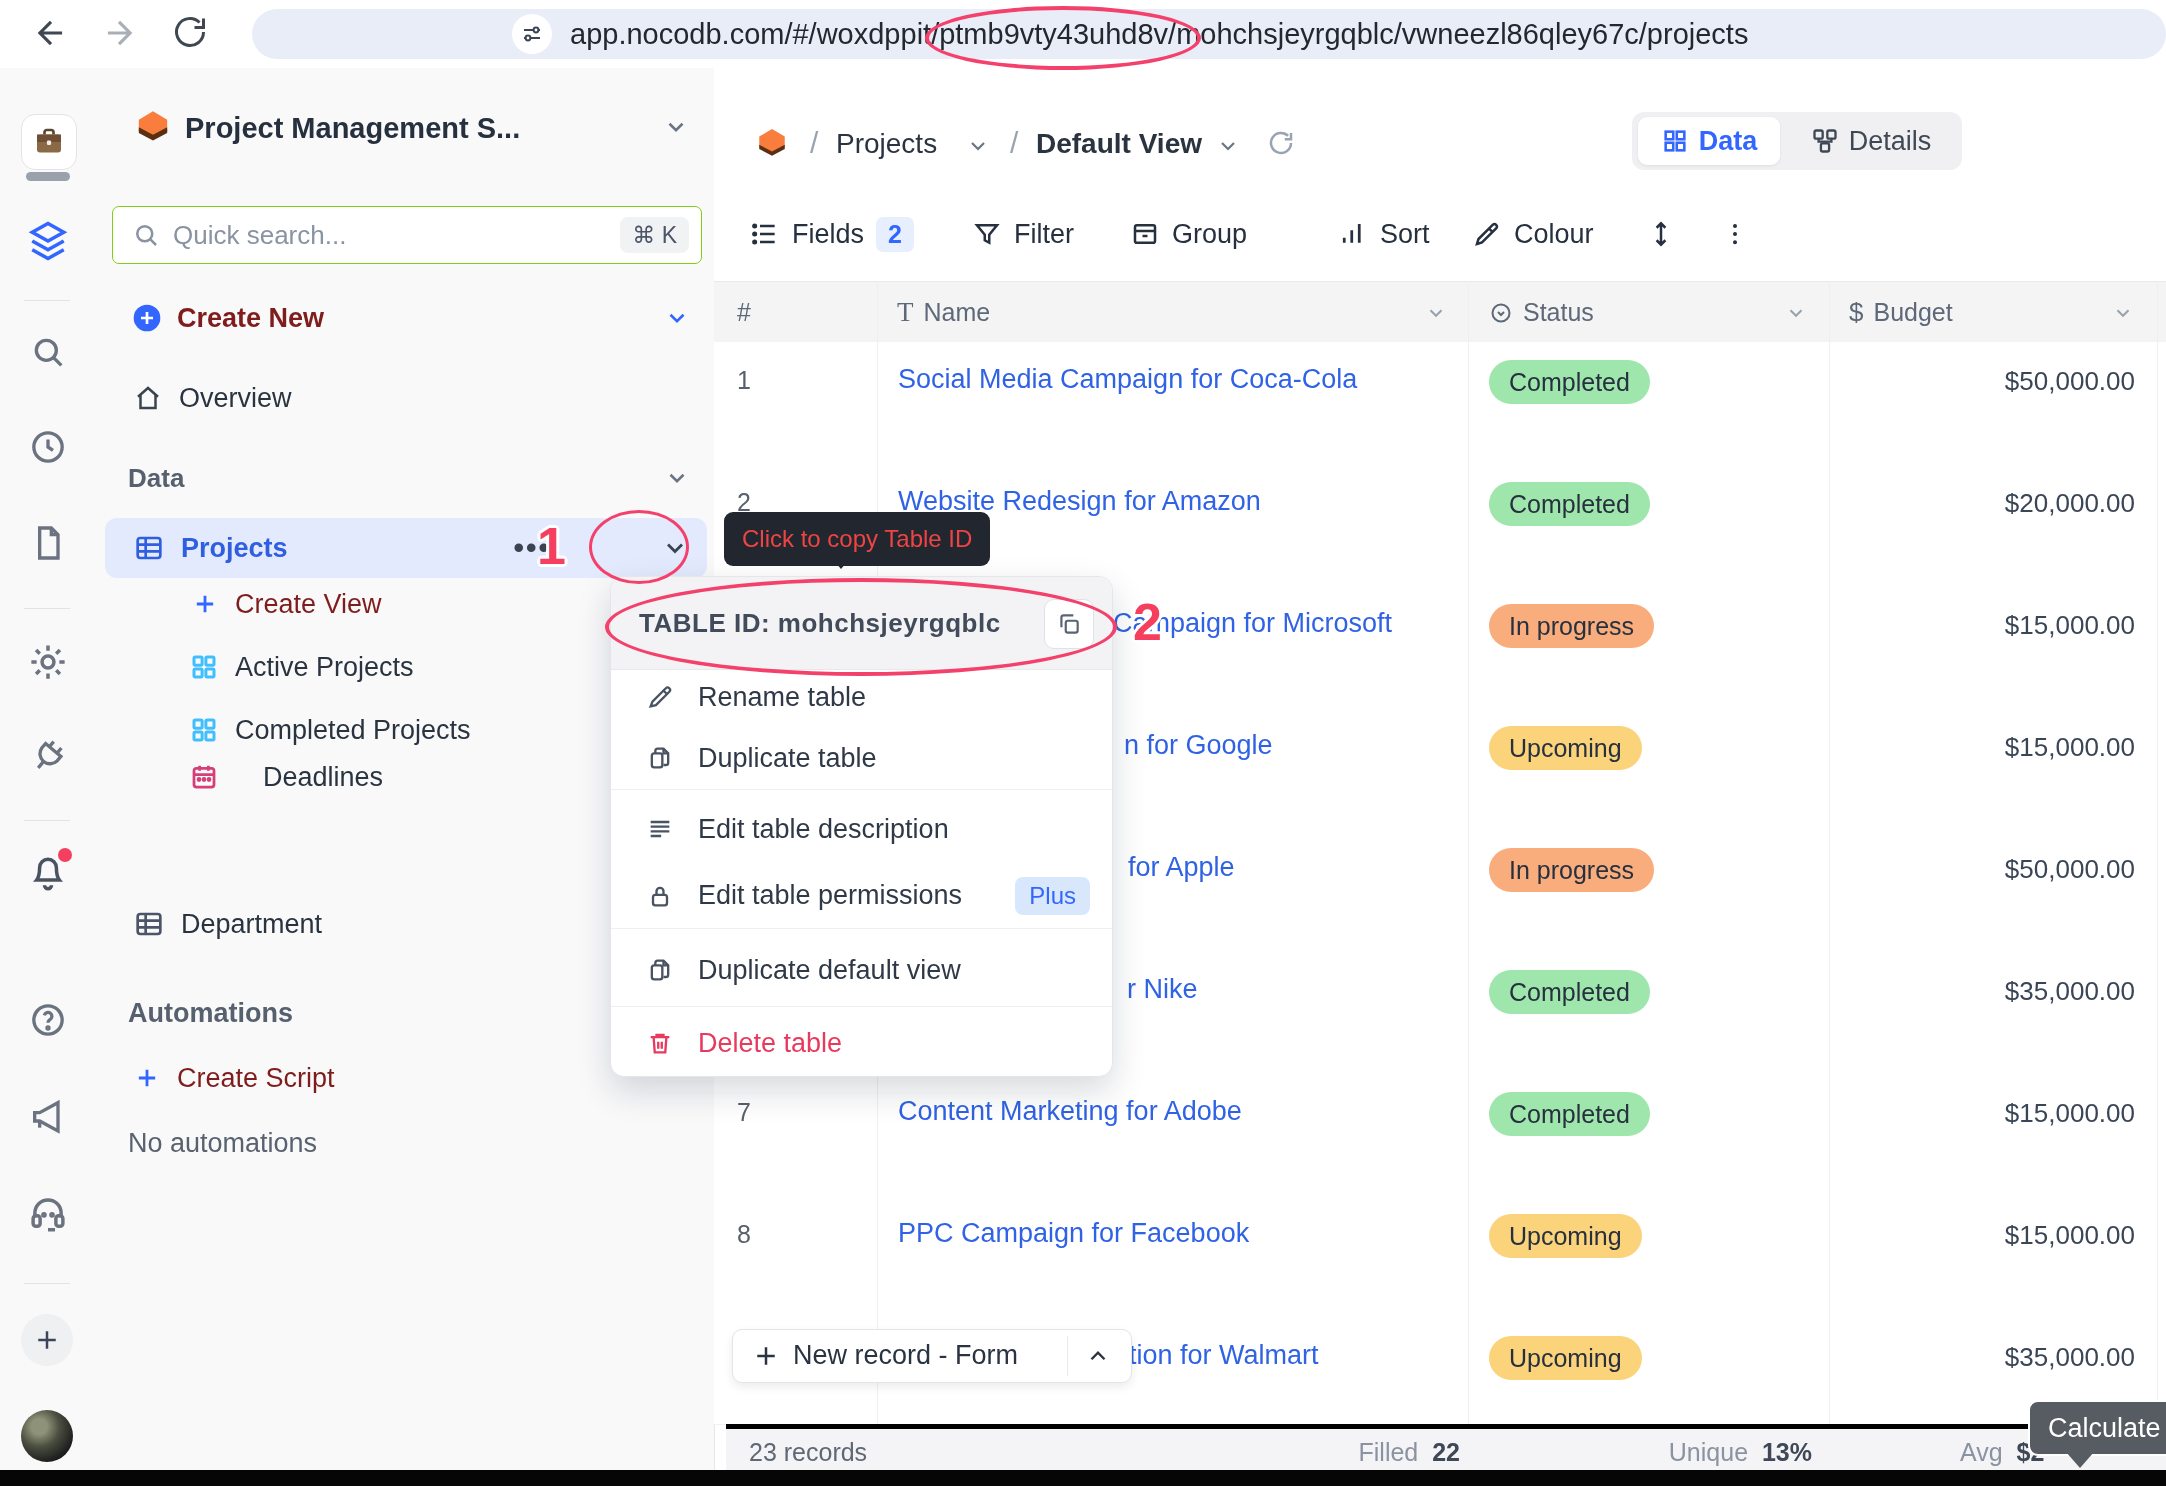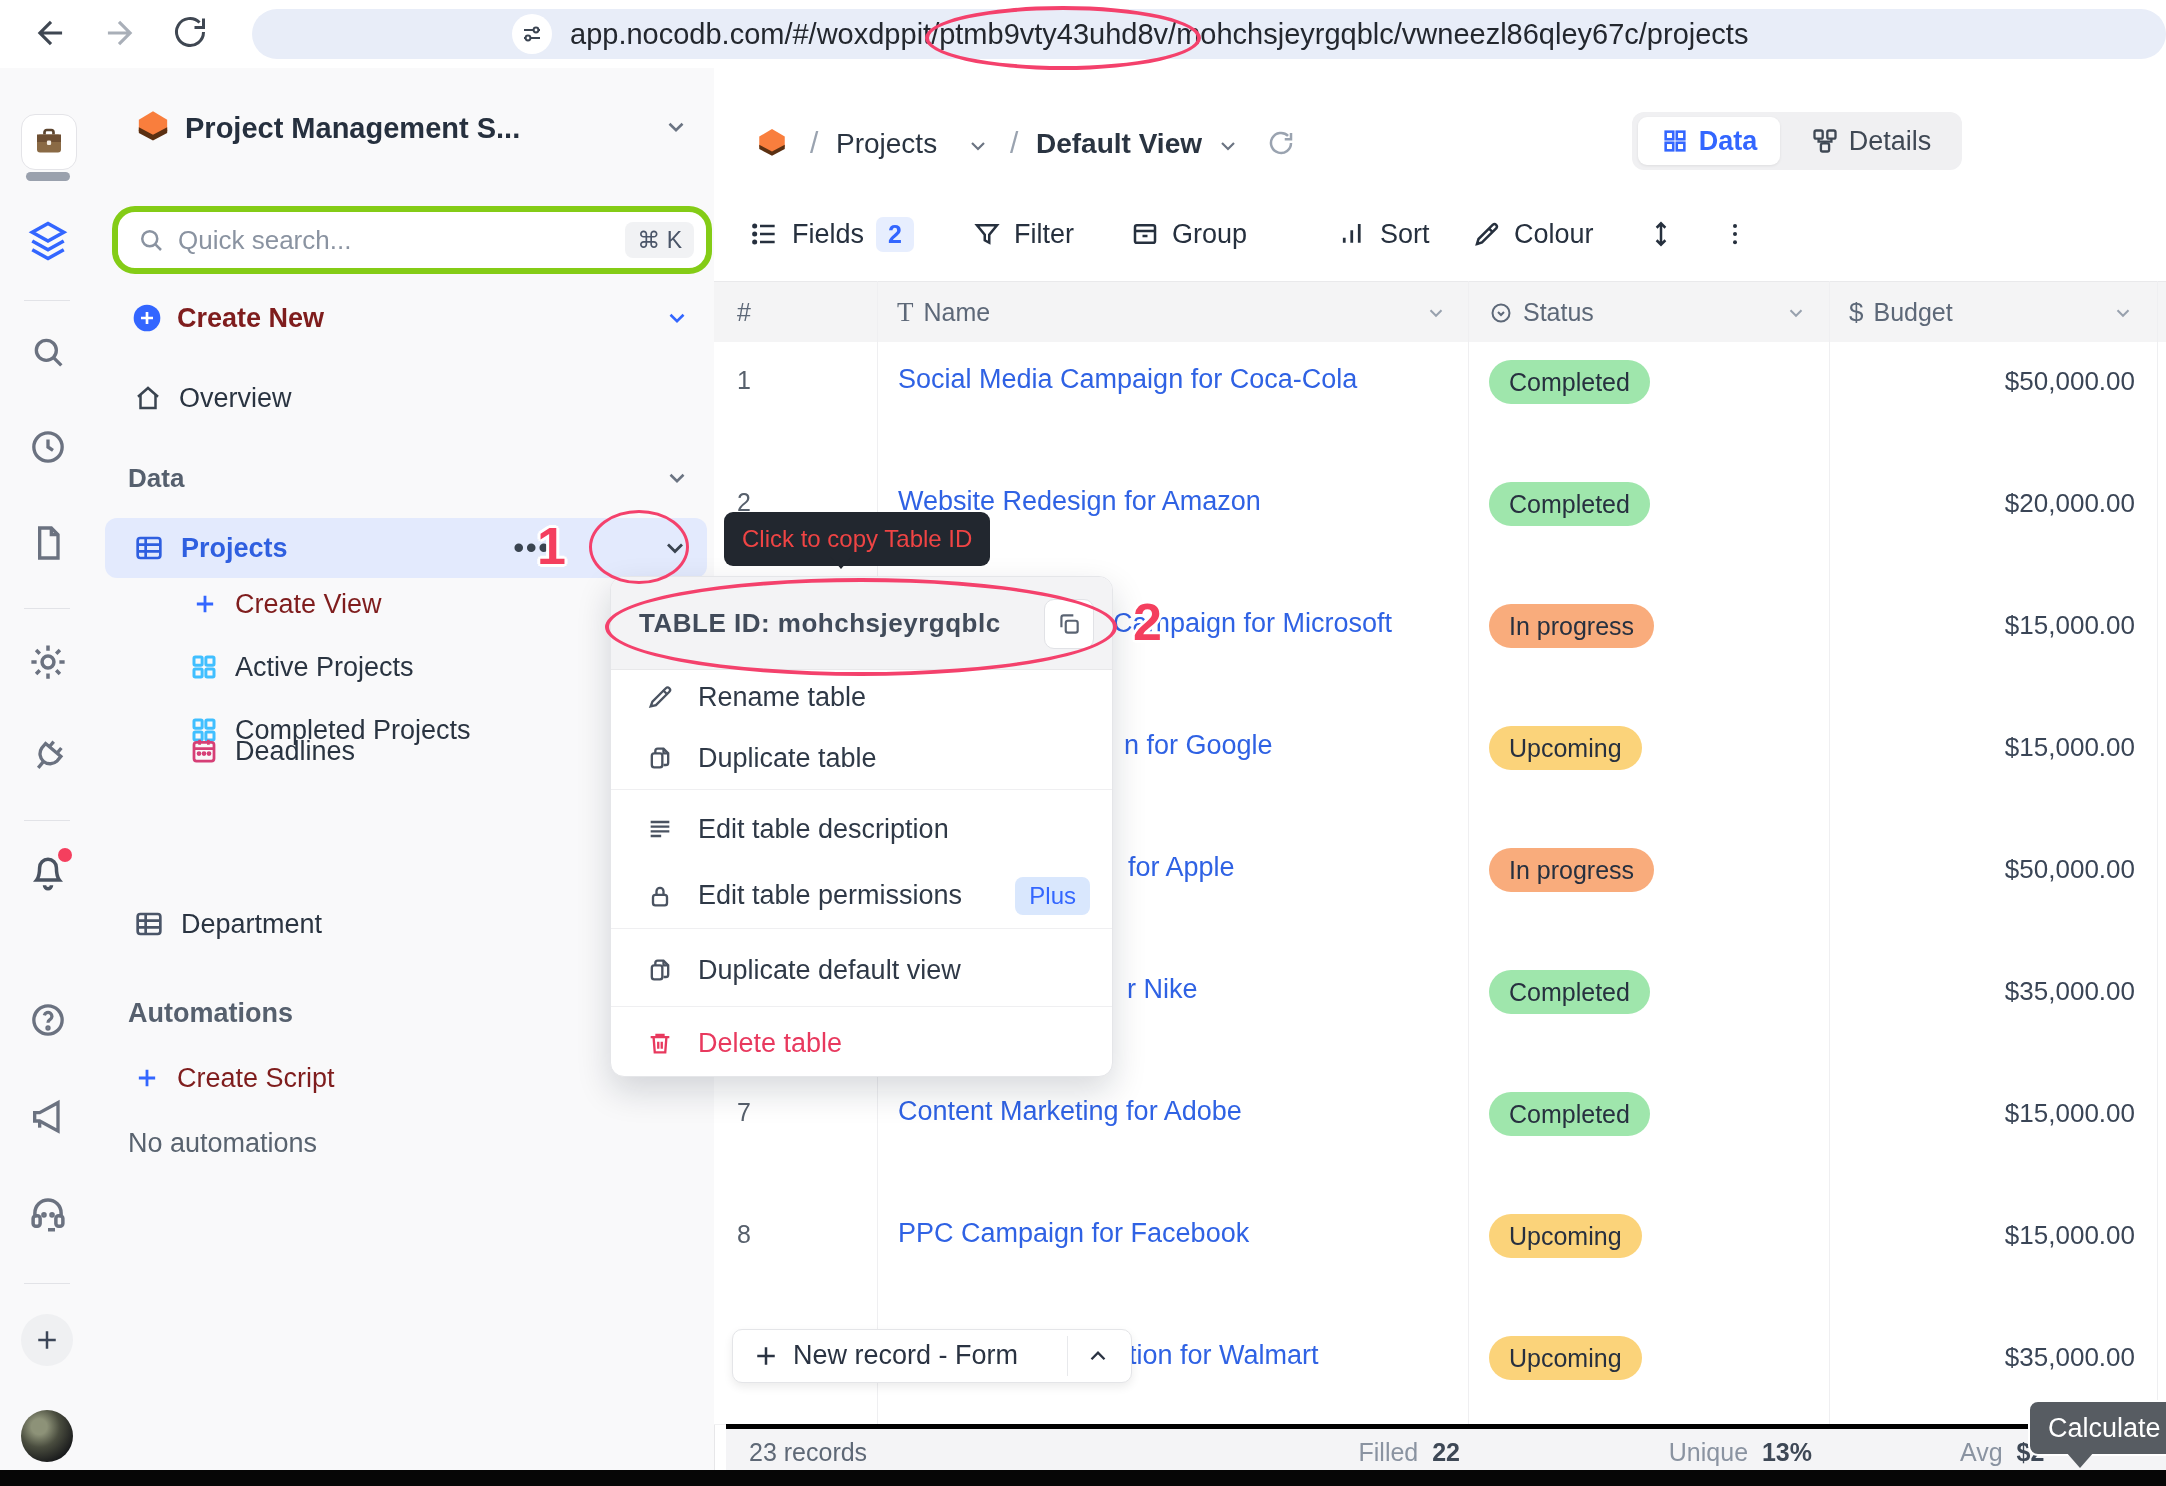--- a/index.html
+++ b/index.html
@@ -22,21 +22,21 @@
           display:flex;align-items:center;justify-content:center;}
   .wsbar{left:26px;top:104px;width:44px;height:9px;border-radius:5px;background:#9AA1AD;}
   .plusbtn{left:21px;top:1246px;width:52px;height:52px;border-radius:50%;background:#EFF0F2;color:#3C4658;
            display:flex;align-items:center;justify-content:center;}
   .avatar{left:21px;top:1342px;width:52px;height:52px;border-radius:50%;
           background:radial-gradient(circle at 35% 32%,#8d9278 0 16%,#4a4d3f 42%,#17181a 78%);}
   .reddot{position:absolute;right:-3px;top:-4px;width:14px;height:14px;border-radius:50%;background:#F43F5E;}
   
   .sidebar{left:95px;top:68px;width:619px;height:1402px;background:#F9F9FA;border-right:1px solid #E7E7E9;}
   .sb-title{left:90px;top:44px;font-size:29px;font-weight:bold;color:#26303E;white-space:nowrap;}
-  .searchbox{left:17px;top:138px;width:588px;height:56px;background:#fff;border:6px solid #84cc16;border-radius:23px;}
+  .searchbox{left:17px;top:138px;width:588px;height:56px;background:#fff;border:1px solid #84cc16;border-radius:7px;}
   .search-ph{left:60px;top:0;height:56px;line-height:56px;font-size:26px;color:#8A93A1;}
   .kbd{right:12px;top:10px;height:36px;padding:0 12px;background:#F1F2F4;border-radius:8px;
        font-size:23px;color:#4A5568;line-height:36px;}
   .sb-row{left:0;width:619px;height:56px;display:flex;align-items:center;font-size:27px;color:#2A3441;}
   .sb-blue{color:#7f1d1d;}
   .sb-label{font-size:26px;font-weight:bold;color:#56606E;}
   .proj-row{left:10px;top:450px;width:602px;height:60px;background:#E3EAFD;border-radius:12px;}
   .muted{color:#59636F;align-items:center;}
   
   .crumbbar{left:714px;top:68px;width:1452px;height:119px;background:#fff;border-bottom:1px solid #EDEDEF;}
@@ -328,21 +328,21 @@
       <span class="ico" style="margin-left:94px;">
         <svg width="30" height="30" viewBox="0 0 24 24" fill="none" stroke="#40BFFF" stroke-width="2.4">
             <rect x="4" y="4" width="6.5" height="6.5" rx="1"></rect>
             <rect x="13.5" y="4" width="6.5" height="6.5" rx="1"></rect>
             <rect x="4" y="13.5" width="6.5" height="6.5" rx="1"></rect>
             <rect x="13.5" y="13.5" width="6.5" height="6.5" rx="1"></rect>
           </svg>
         </span>
       <span style="margin-left:16px;">Completed Projects</span>
     </div>
-    <div class="abs sb-row" style="top:655px;">
+    <div class="abs sb-row" style="top:681px;gap:28px;">
       <span class="ico" style="margin-left:94px;">
         <svg width="30" height="30" viewBox="0 0 24 24" fill="none" stroke="#D63F76" stroke-width="2.2">
             <rect x="4" y="5" width="16" height="15" rx="2"></rect>
             <path d="M4 10h16M8.5 3v4M15.5 3v4"></path>
             <circle cx="8" cy="14" r="0.8" fill="#D63F76"></circle>
             <circle cx="12" cy="14" r="0.8" fill="#D63F76"></circle>
             <circle cx="16" cy="14" r="0.8" fill="#D63F76"></circle>
           </svg>
         </span>
       <span style="margin-left:16px;">Deadlines</span>

